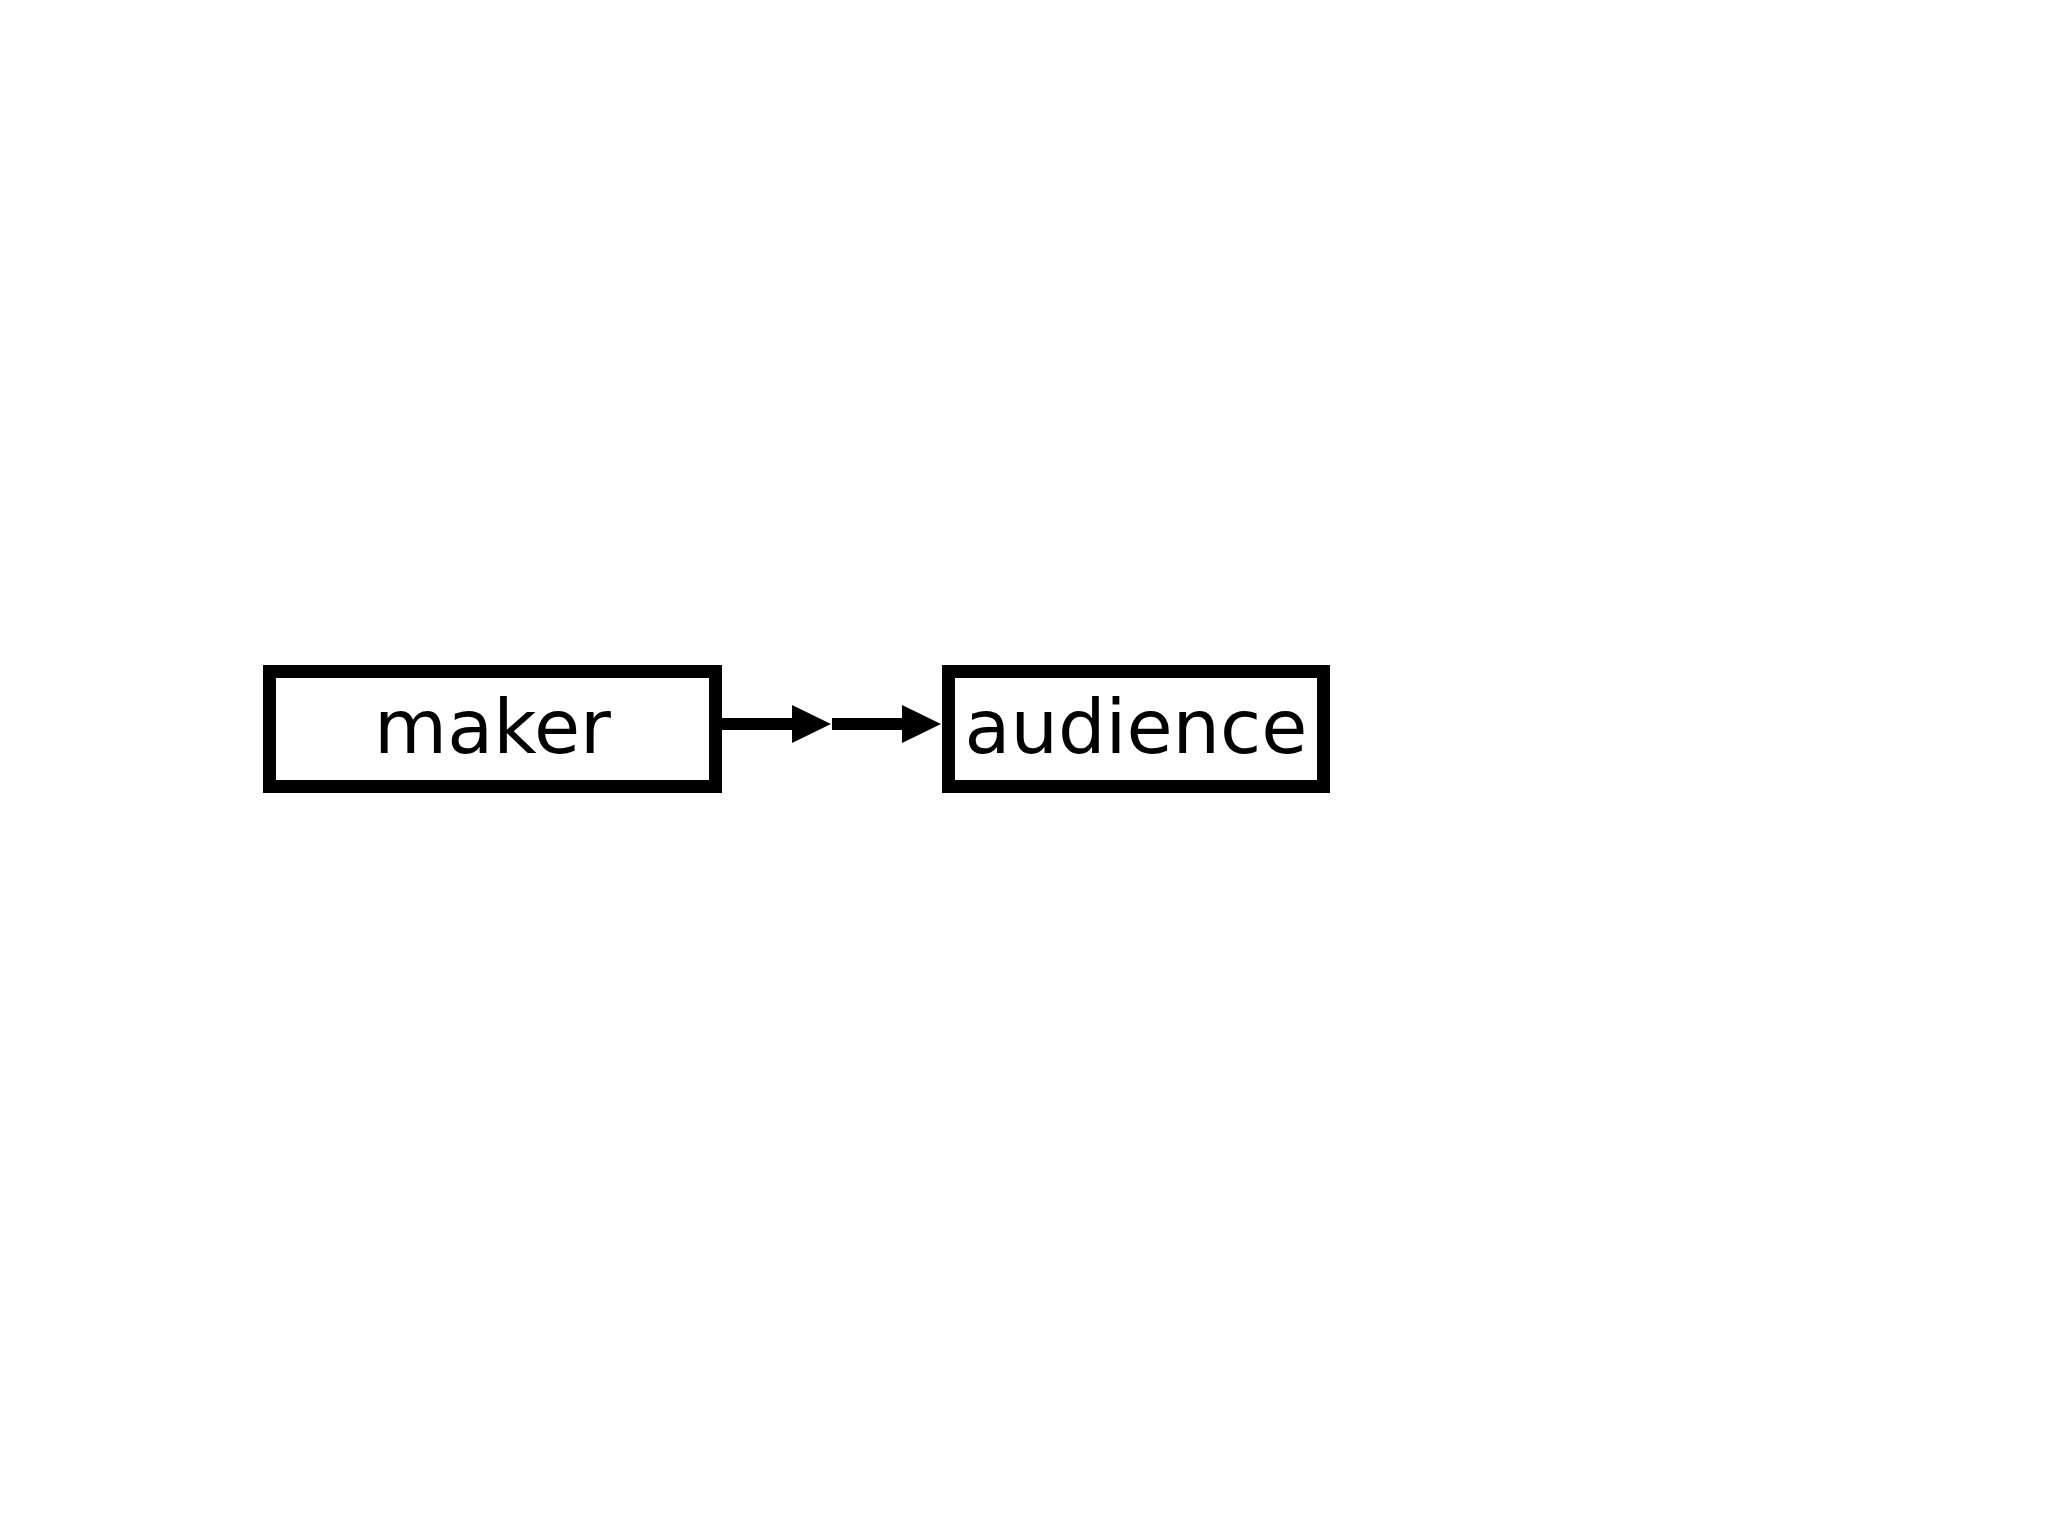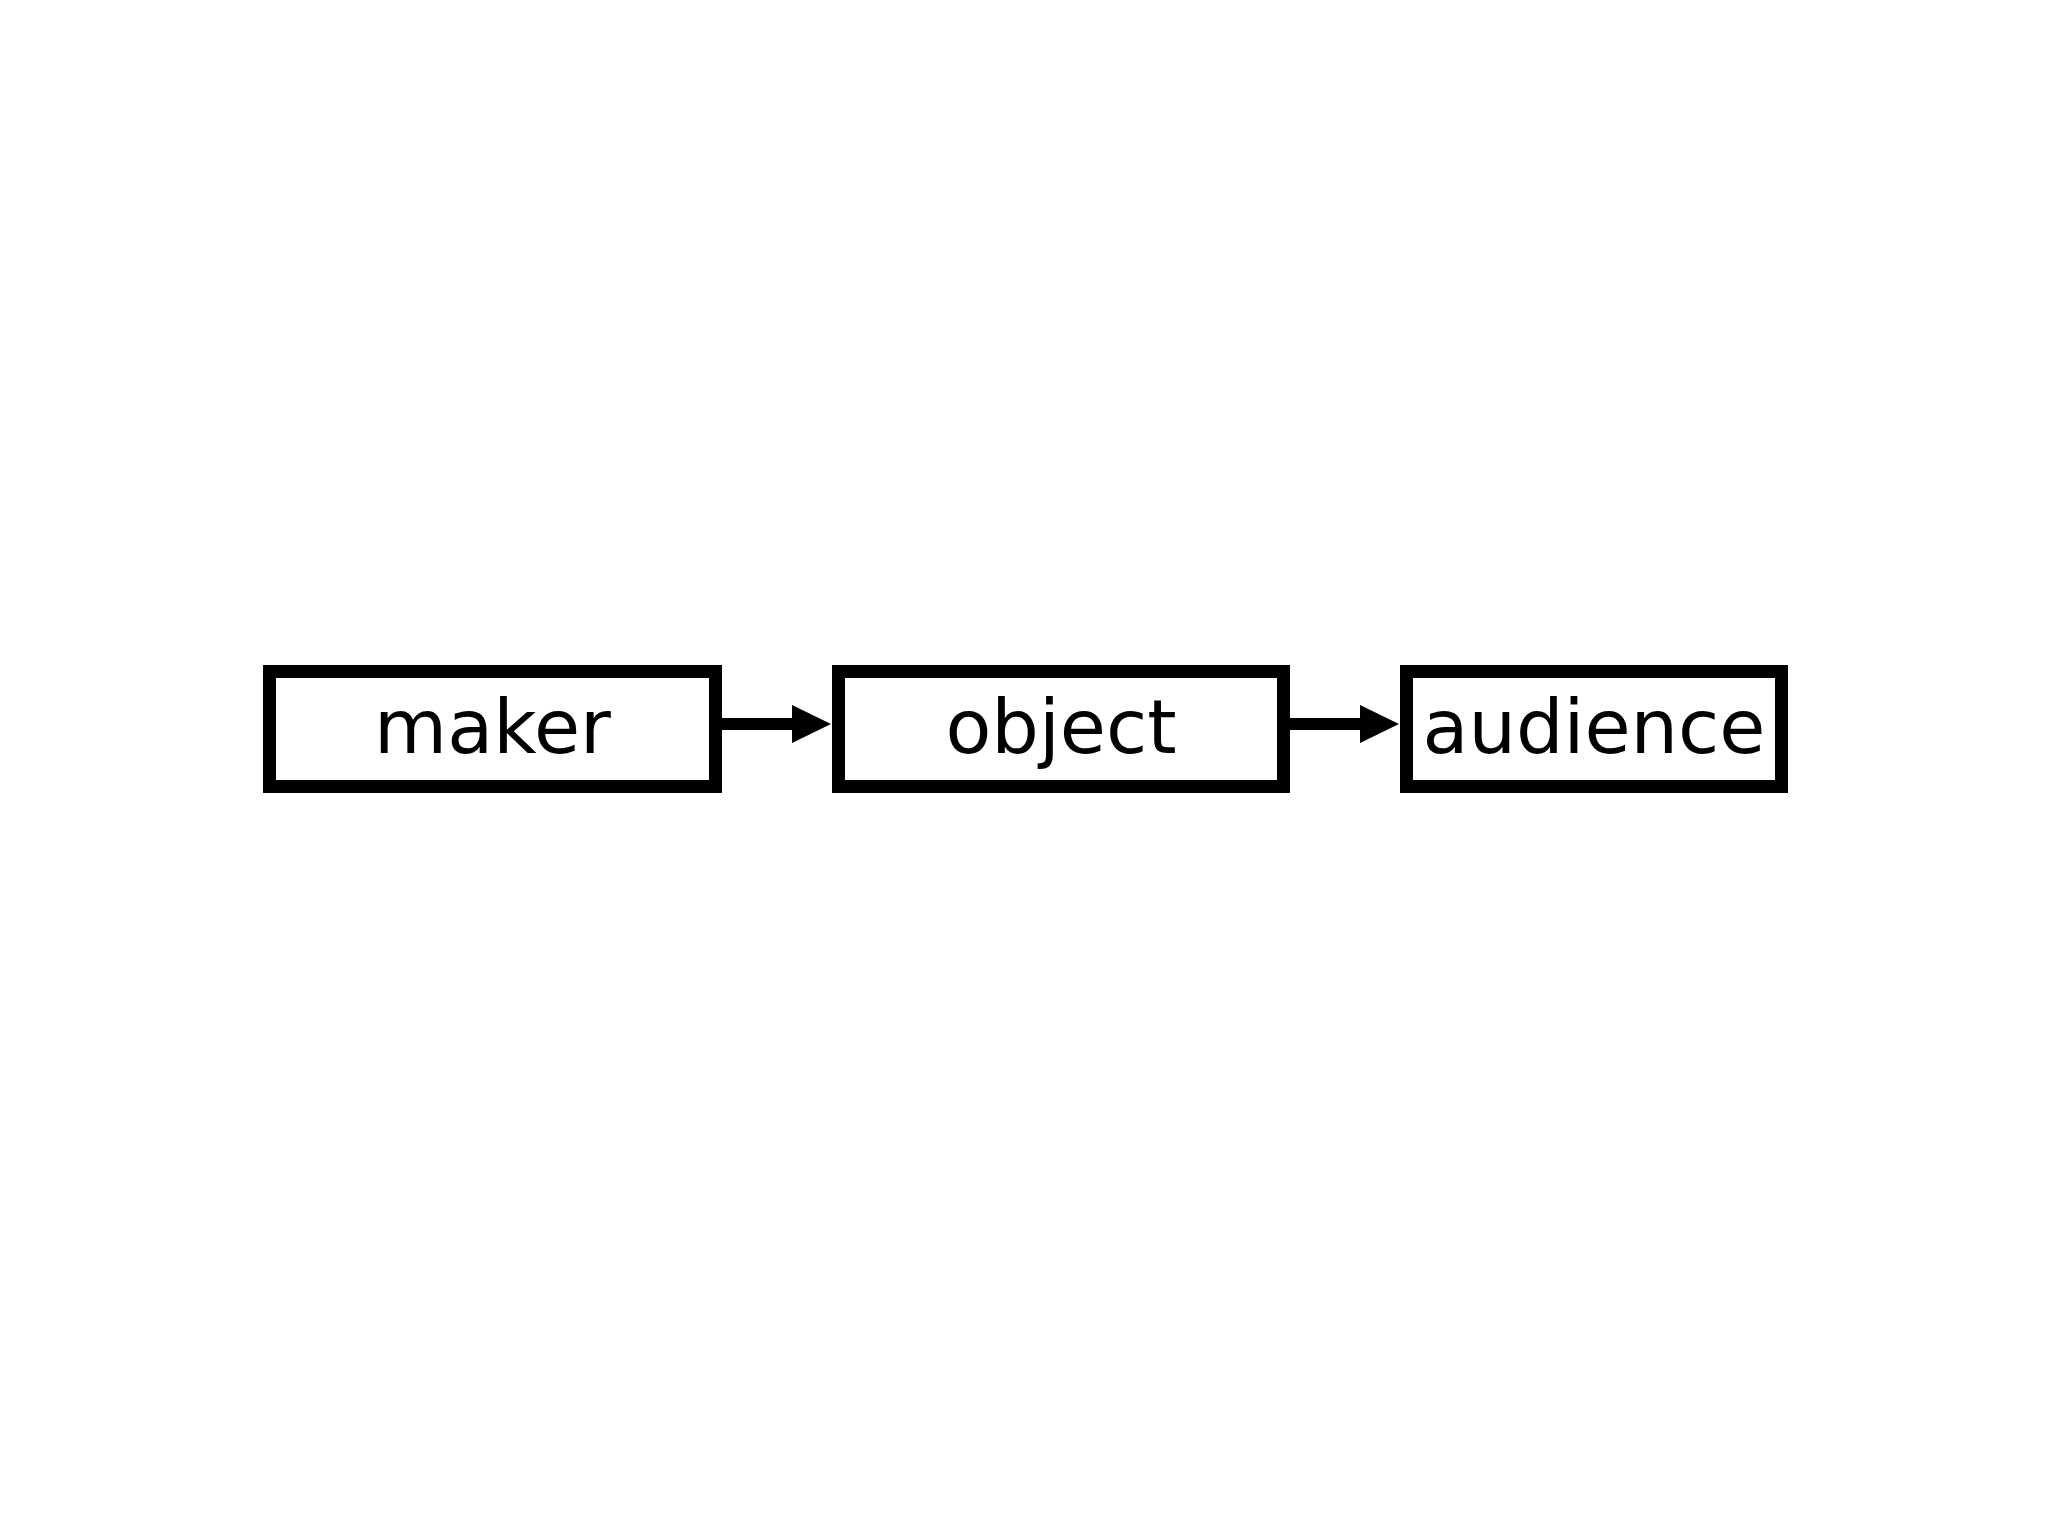--- a/index.html
+++ b/index.html
@@ -96,23 +96,20 @@
 
     <div class="node node-maker">
       <span class="node-label">maker</span>
     </div>
 
     <div class="connector">
       <div class="connector-shaft"></div>
       <div class="connector-head"></div>
     </div>
 
-    <div class="node node-object">
-      <span class="node-label">object</span>
-    </div>
 
     <div class="connector">
       <div class="connector-shaft"></div>
       <div class="connector-head"></div>
     </div>
 
     <div class="node node-audience">
       <span class="node-label">audience</span>
     </div>
 

